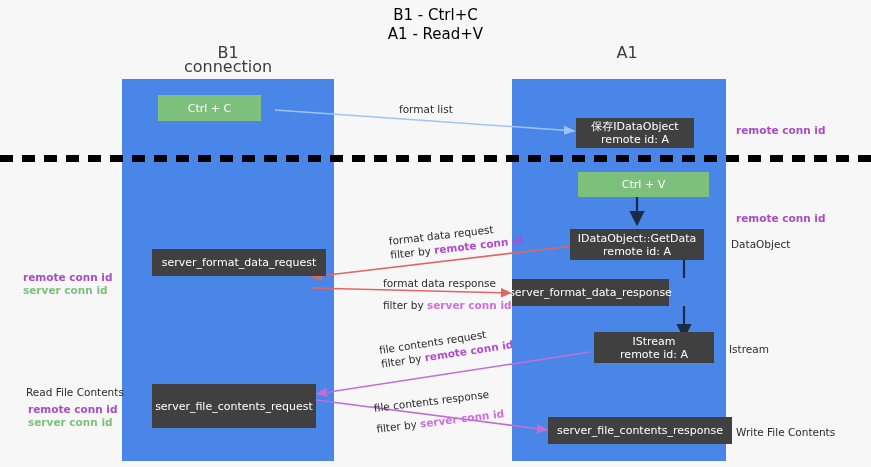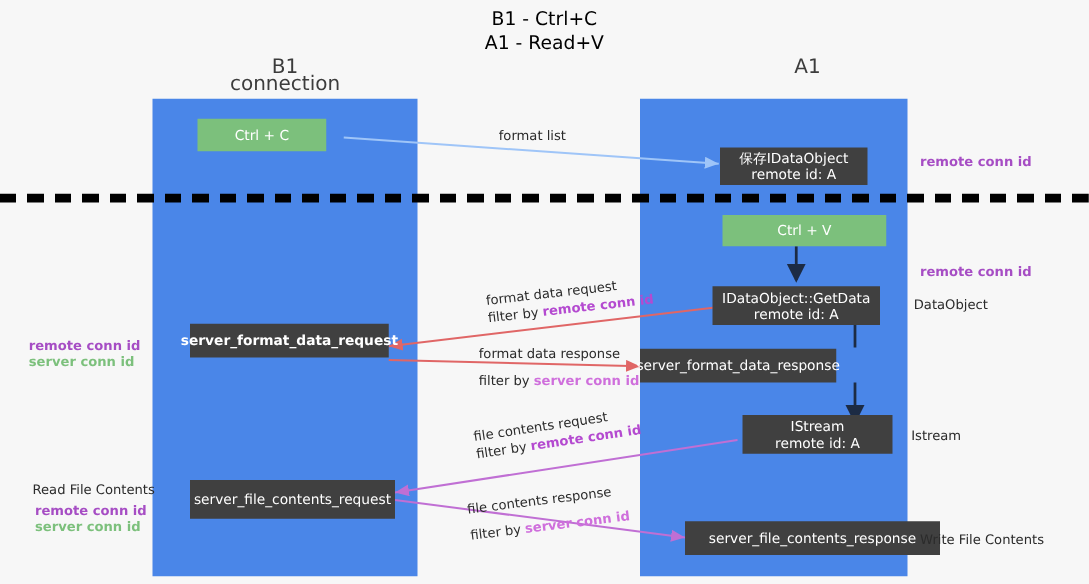--- a/index.html
+++ b/index.html
@@ -67,21 +67,21 @@
 
   <div class="abs title">
     <div>B1 - Ctrl+C</div>
     <div>A1 - Read+V</div>
   </div>
 
   <div class="abs lane-head" style="left:122px;top:46px;width:212px;">
     <span>B1</span>
     <span class="ln2">connection</span>
   </div>
-  <div class="abs lane-head" style="left:539px;top:46px;width:214px;">
+  <div class="abs lane-head" style="left:520px;top:46px;width:214px;">
     <span>A1</span>
   </div>
 
   <div class="abs lane" style="left:122px;top:79px;width:212px;height:382px;"></div>
   <div class="abs lane" style="left:512px;top:79px;width:214px;height:382px;"></div>
 
   <svg class="overlay">
     <defs>
       <marker id="ar-blue" markerWidth="8" markerHeight="8" refX="7" refY="3" orient="auto">
         <path d="M0,0 L7,3 L0,6 z" fill="#9fc5f8"></path>
@@ -126,38 +126,38 @@
 
   <div class="abs node green" style="left:578px;top:172px;width:131px;height:25px;">
     <span>Ctrl + V</span>
   </div>
 
   <div class="abs node orange" style="left:570px;top:229px;width:134px;height:31px;text-align:right;">
     <span>IDataObject::GetData</span>
     <span class="l2">remote id: A</span>
   </div>
 
-  <div class="abs node orange" style="left:152px;top:259px;width:159px;height:27px;font-weight:bold;">
+  <div class="abs node orange" style="left:152px;top:249px;width:174px;height:27px;">
     <span>server_format_data_request</span>
   </div>
 
   <div class="abs node orange" style="left:512px;top:279px;width:157px;height:27px;">
     <span>server_format_data_response</span>
   </div>
 
   <div class="abs node orange" style="left:594px;top:332px;width:120px;height:31px;">
     <span>IStream</span>
     <span class="l2">remote id: A</span>
   </div>
 
-  <div class="abs node orange" style="left:152px;top:384px;width:164px;height:31px;">
+  <div class="abs node orange" style="left:152px;top:384px;width:164px;height:44px;">
     <span>server_file_contents_request</span>
   </div>
 
-  <div class="abs node orange" style="left:548px;top:417px;width:204px;height:27px;">
+  <div class="abs node orange" style="left:548px;top:417px;width:184px;height:27px;">
     <span>server_file_contents_response</span>
   </div>
 
   <div class="abs elabel" style="left:399px;top:102px;">
     <span>format list</span>
   </div>
 
   <div class="abs elabel rot-up" style="left:388px;top:234px;transform:rotate(-6.5deg);">
     <div>format data request</div>
     <div>

